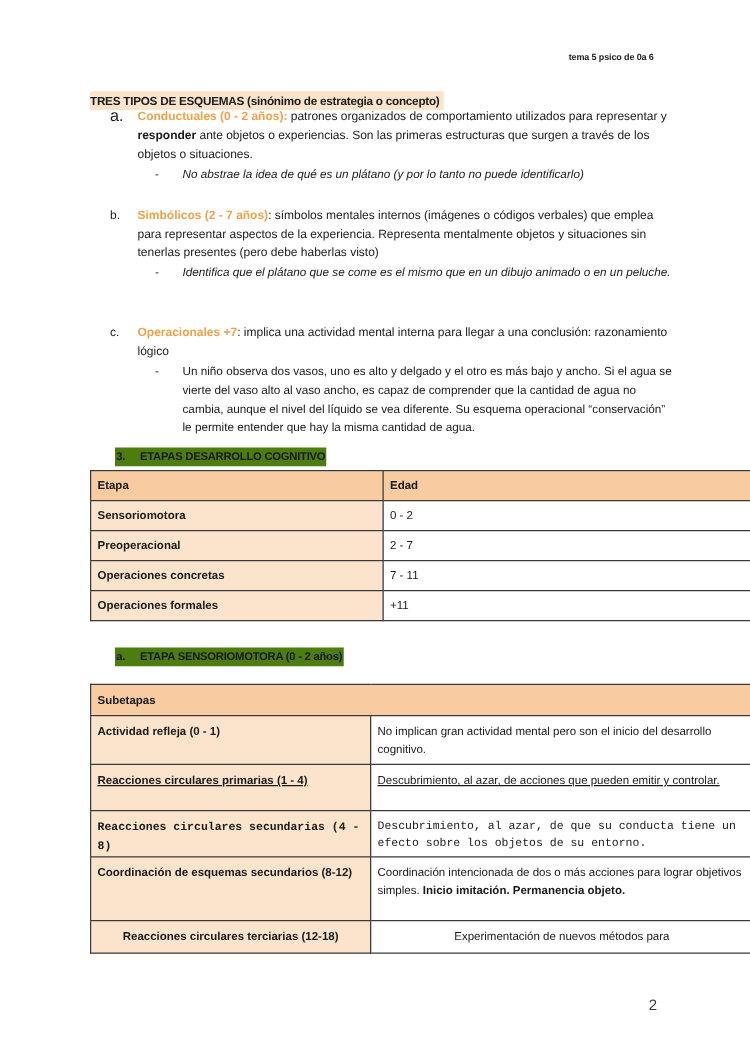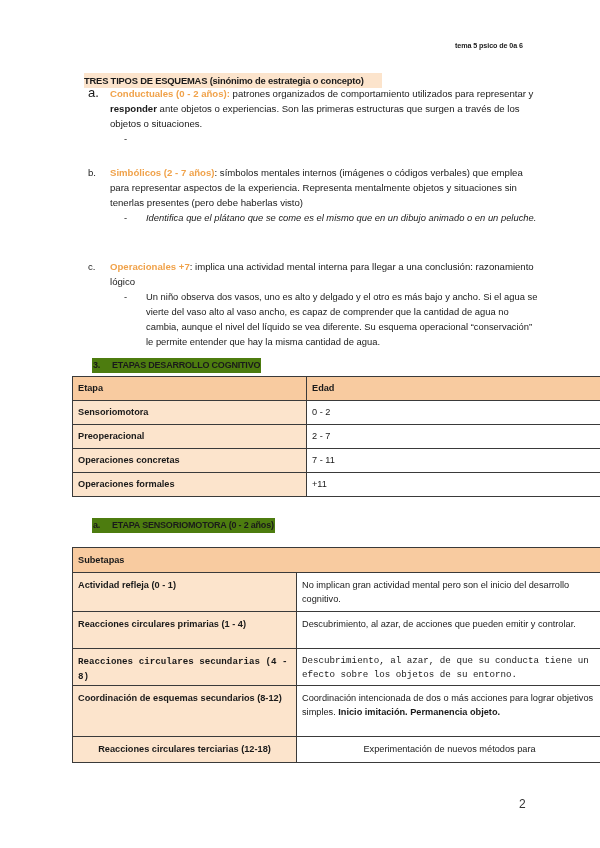--- a/index.html
+++ b/index.html
@@ -8,23 +8,23 @@
     font-family: "Liberation Sans", "DejaVu Sans", sans-serif;
     color: #1a1a1a;
     font-size: 9.6px;
     line-height: 15px;
   }
   .header-text {
     position: absolute; top: 38px; left: 455px;
     font-size: 7.2px; font-weight: bold; color: #222; letter-spacing: -0.1px;
   }
   .section-title {
-    position: absolute; top: 73px; left: 84px;
+    position: absolute; top: 73px; left: 72px;
     font-weight: bold; font-size: 9.4px; letter-spacing: -0.2px;
-    background: #FCE4CC; padding: 0 18px 0 0;
+    background: #FCE4CC; padding: 0 3px 0 0;
   }
   .section-title .paren { font-weight: bold; }
   .item {
     position: absolute; left: 88px; width: 450px;
   }
   .item .marker {
     position: absolute; left: 0; top: 0; width: 20px;
   }
   .item .marker.big { font-size: 13px; top: -1px; }
   .item .body { margin-left: 22px; }
@@ -60,21 +60,21 @@
 
   #t1 { top: 376px; }
   #t1 td { height: 23px; }
   #t1 td.left { width: 223px; }
 
   #t2 { top: 547px; }
   #t2 tr.head td { height: 24px; }
   #t2 td.left { width: 213px; vertical-align: top; padding-top: 5px; }
   #t2 td.right { vertical-align: top; padding-top: 5px; line-height: 14px; }
   #t2 tr.r2 td { height: 33px; }
-  #t2 tr.r3 td { height: 31px; }
+  #t2 tr.r3 td { height: 31px; text-decoration: underline; }
   #t2 tr.r4 td { height: 31px; font-family: Liberation Mono, monospace; }
   #t2 tr.r5 td { height: 45px; margin-left: 16px; }
   #t2 tr.r6 td { height: 20px; text-align: center; }
 
   .page-num {
     position: absolute; top: 797px; left: 519px; font-size: 12px; color: #333;
   }
 </style>
 </head>
 <body>
@@ -86,20 +86,21 @@
   <span class="paren">(sinónimo de estrategia o concepto)</span>
 </div>
 
 <div class="item" style="top:86px;">
   <span class="marker big">a.</span>
   <div class="body">
     <span class="orange">Conductuales (0 - 2 años):</span><span> patrones organizados de comportamiento utilizados para representar y </span><span class="bold">responder</span><span> ante objetos o experiencias. Son las primeras estructuras que surgen a través de los objetos o situaciones.</span>
   </div>
   <div class="sub">
     <span class="dash">-</span>
+    <span class="italic">No abstrae la idea de qué es un plátano (y por lo tanto no puede identificarlo)</span>
   </div>
 </div>
 
 <div class="item" style="top:165px;">
   <span class="marker">b.</span>
   <div class="body">
     <span class="orange">Simbólicos (2 - 7 años)</span><span>: símbolos mentales internos (imágenes o códigos verbales) que emplea para representar aspectos de la experiencia. Representa mentalmente objetos y situaciones sin tenerlas presentes (pero debe haberlas visto)</span>
   </div>
   <div class="sub">
     <span class="dash">-</span>

